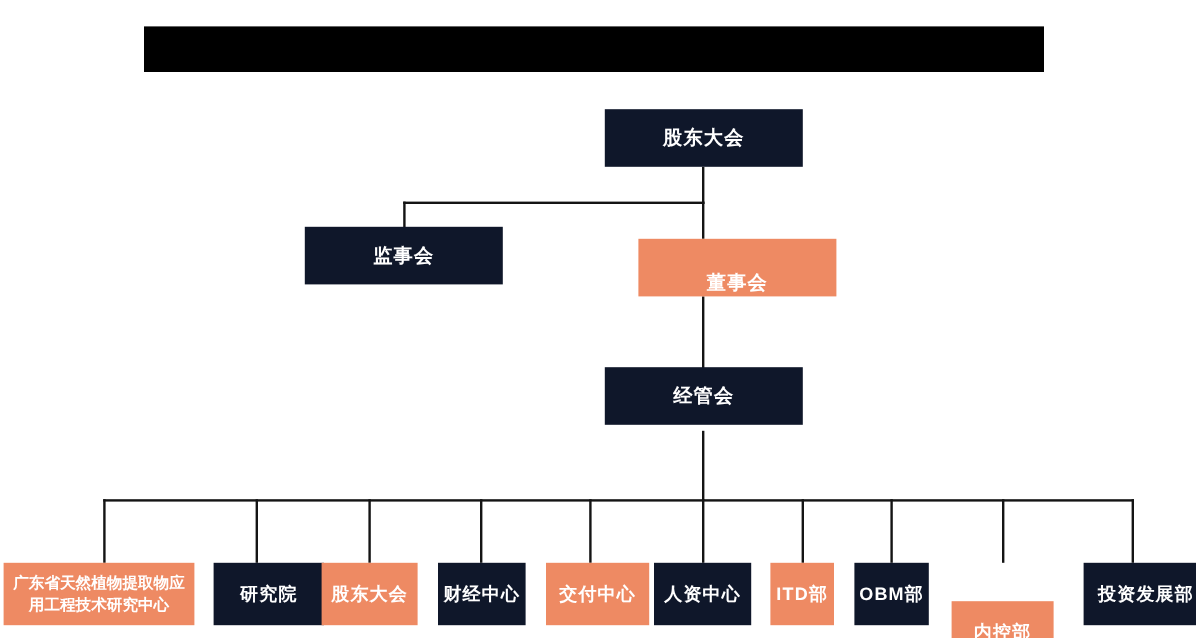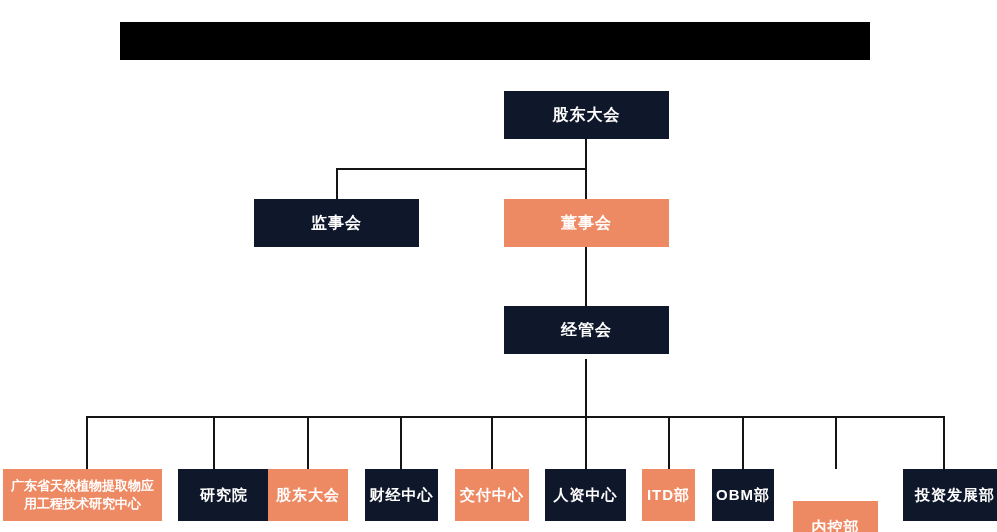--- a/index.html
+++ b/index.html
@@ -24,30 +24,30 @@
   .light{background:#EE8A63;}
   .lvl{width:165px;height:48px;font-size:16px;}
   .sub{height:52px;top:469px;font-size:15px;}
   .sub.small{font-size:13px;letter-spacing:0;line-height:1.4;padding:0 4px;box-sizing:border-box;}
   .line{position:absolute;background:#141414;}
   .h{height:2px;}
   .v{width:2px;}
 
   
   .n-shareholders{left:504px;top:91px;}
-  .n-supervisory {left:254px;top:199px;}
-  .n-board       {left:504px;top:199px;}
+  .n-supervisory {left:254px;top:189px;}
+  .n-board       {left:532px;top:199px;align-items:flex-end;}
   .n-management  {left:504px;top:306px;}
 
   
   .b0{left:3px;  width:159px;}
   .b1{left:178px;width:92px;}
   .b2{left:268px;width:80px;}
   .b3{left:365px;width:73px;}
-  .b4{left:455px;width:74px;justify-content:center;}
+  .b4{left:455px;width:86px;justify-content:center;}
   .b5{left:545px;width:81px;}
   .b6{left:642px;width:53px;}
   .b7{left:712px;width:62px;}
   .b8{left:793px;width:85px;margin-top:32px;}
   .b9{left:903px;width:104px;}
 
   
   .c-top-v      {left:585px;top:139px;height:31px;}
   .c-mid-h      {left:336px;top:168px;width:251px;}
   .c-sup-v      {left:336px;top:168px;height:31px;}

